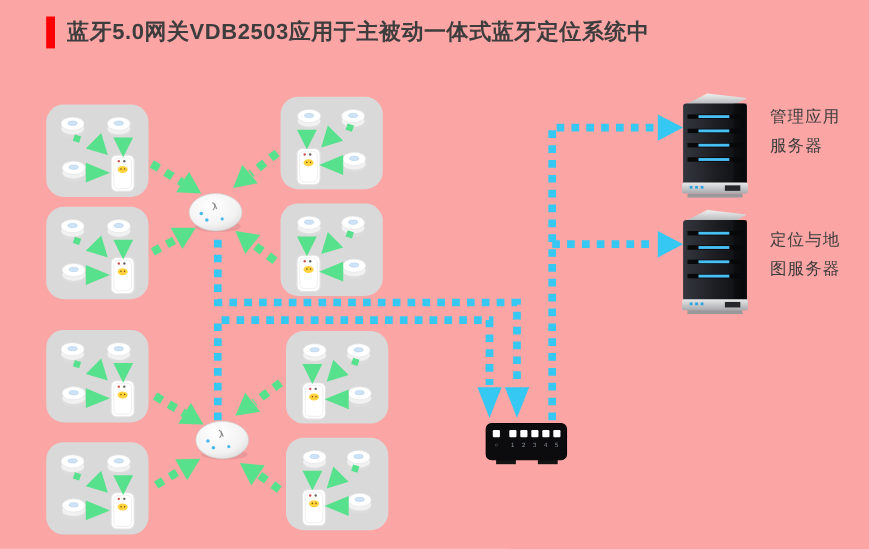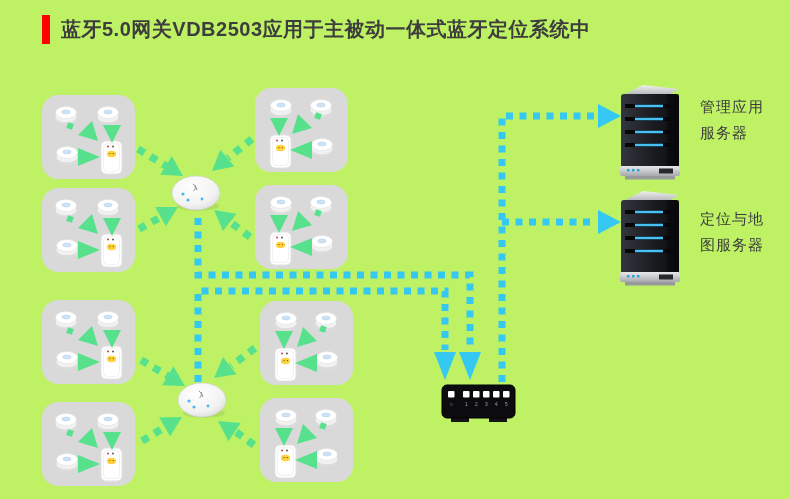--- a/index.html
+++ b/index.html
@@ -1,17 +1,17 @@
 <!DOCTYPE html>
 <html><head>
 <meta charset="utf-8">
 <style>
   html,body{margin:0;padding:0;background:#ffffff;}
   .stage{
-    position:relative;width:790px;height:499px;background:#bef264;
+    position:relative;width:790px;height:499px;background:#fca5a5;
     font-family:"Liberation Sans","DejaVu Sans",sans-serif;overflow:hidden;
   }
   .header{position:absolute;left:42px;top:15px;display:flex;align-items:center;}
   .accent-bar{width:8px;height:29px;background:#fe0000;flex:0 0 auto;}
   .page-title{
     margin-left:11px;font-size:20px;font-weight:bold;color:#3d3d3d;
     line-height:29px;white-space:nowrap;letter-spacing:0.5px;
   }
   .diagram-svg{position:absolute;left:0;top:0;}
   .server-label{

